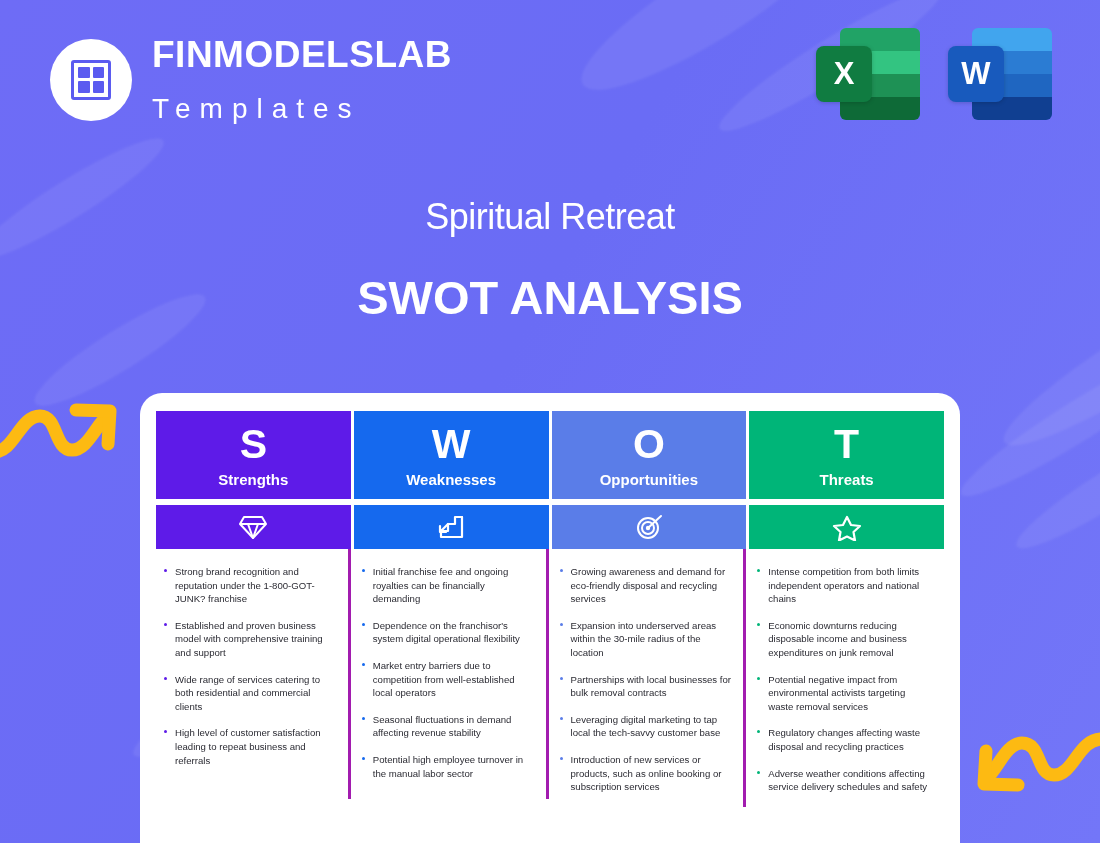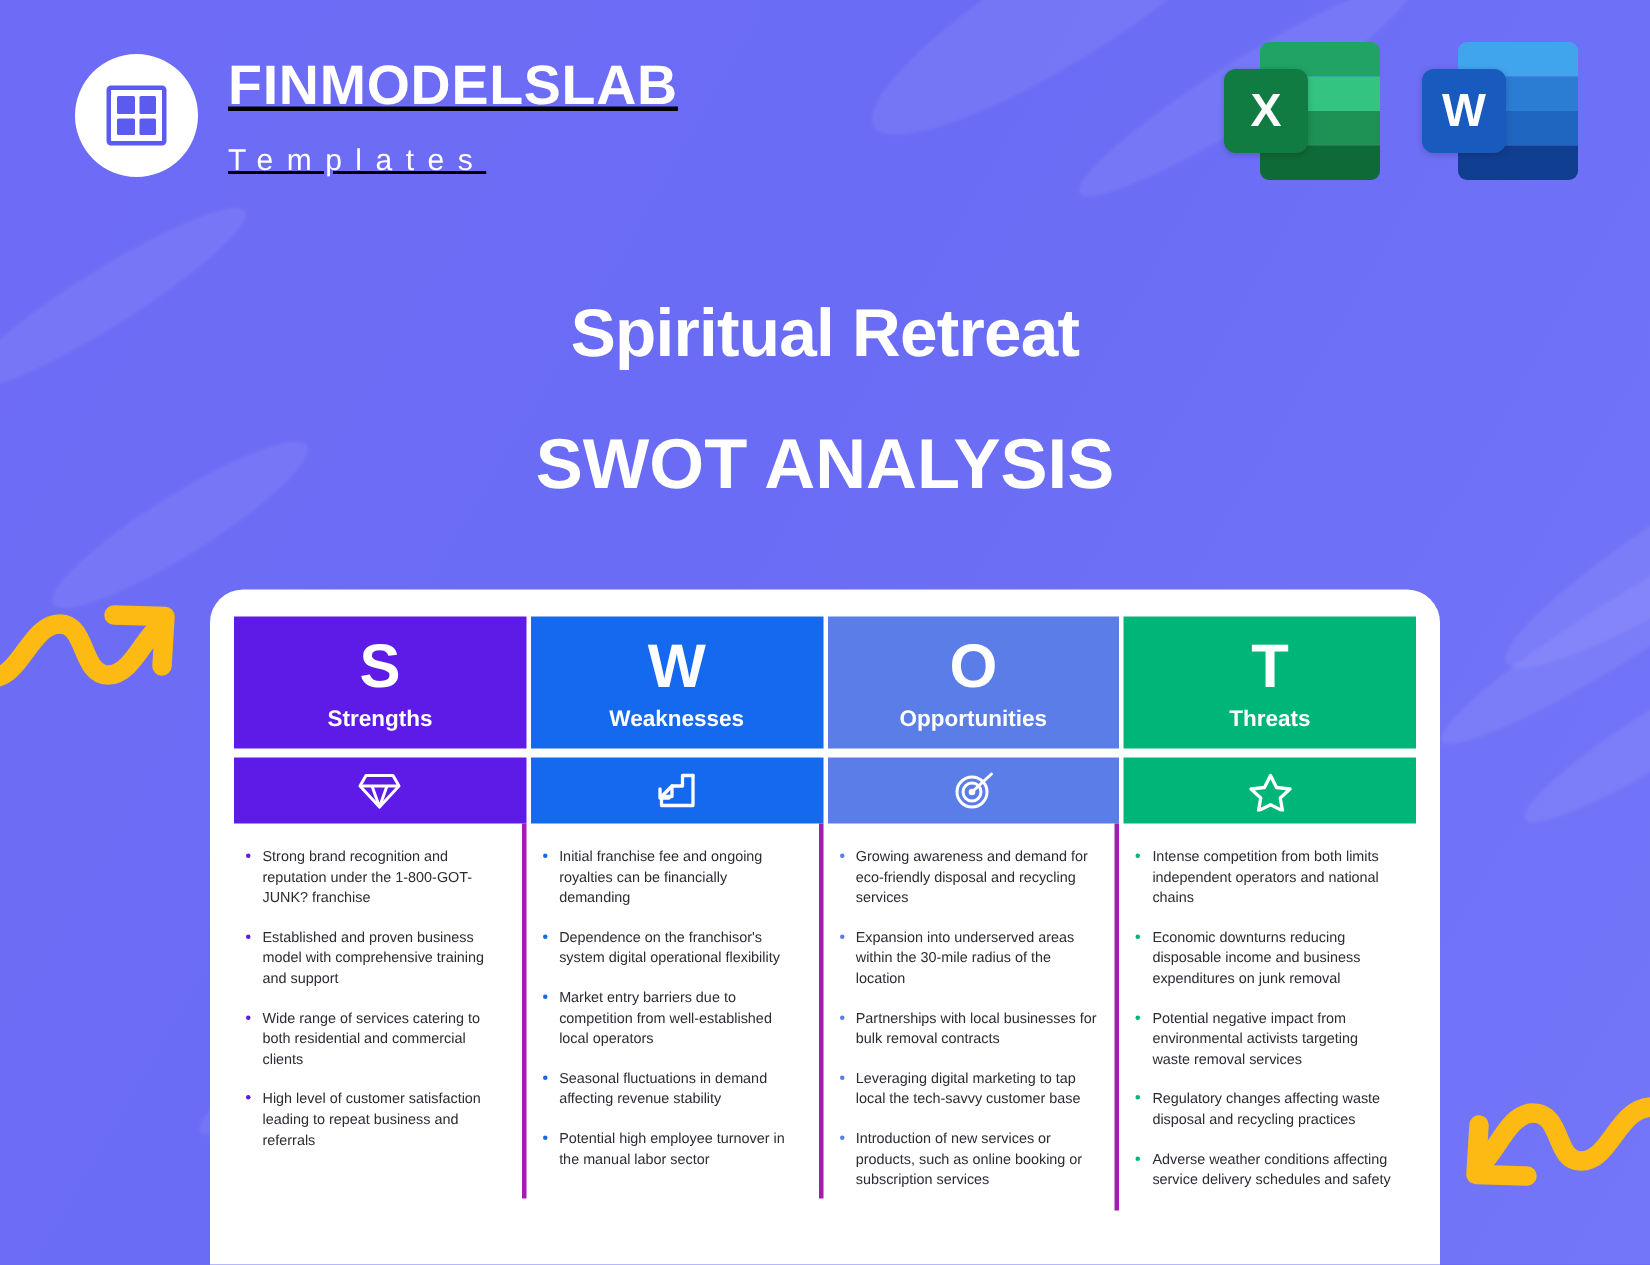--- a/index.html
+++ b/index.html
@@ -32,21 +32,20 @@
     filter: blur(1px);
   }
 
   
   .logo-block {
     position: absolute;
     left: 50px; top: 36px;
     display: flex;
     align-items: center;
     gap: 20px;
-    text-decoration: underline;
   }
   .logo-circle {
     width: 82px; height: 82px;
     border-radius: 50%;
     background: #ffffff;
     display: flex; align-items: center; justify-content: center;
     flex: 0 0 auto;
   }
   .logo-grid {
     width: 40px; height: 40px;
@@ -60,21 +59,21 @@
   }
   .logo-grid span { background: #5B5BF0; border-radius: 1px; }
   .logo-text { color: #fff; }
   .logo-name {
     font-size: 37px;
     font-weight: 700;
     letter-spacing: 0.5px;
     line-height: 1;
   }
   .logo-sub {
-    font-size: 20px;
+    font-size: 28px;
     font-weight: 400;
     letter-spacing: 9px;
     margin-top: 22px;
     line-height: 1;
   }
 
   
   .office-icons {
     position: absolute;
     right: 48px; top: 28px;
@@ -104,22 +103,22 @@
   }
 
   
   .title-wrap {
     position: absolute;
     top: 196px; left: 0; right: 0;
     text-align: center;
     color: #ffffff;
   }
   .title-main {
-    font-size: 45px;
-    font-weight: 700;
+    font-size: 36px;
+    font-weight: 400;
     letter-spacing: -0.5px;
     line-height: 1.15;
   }
   .title-sub {
     font-size: 47px;
     font-weight: 700;
     letter-spacing: 0px;
     line-height: 1.15;
     margin-top: 34px;
   }

